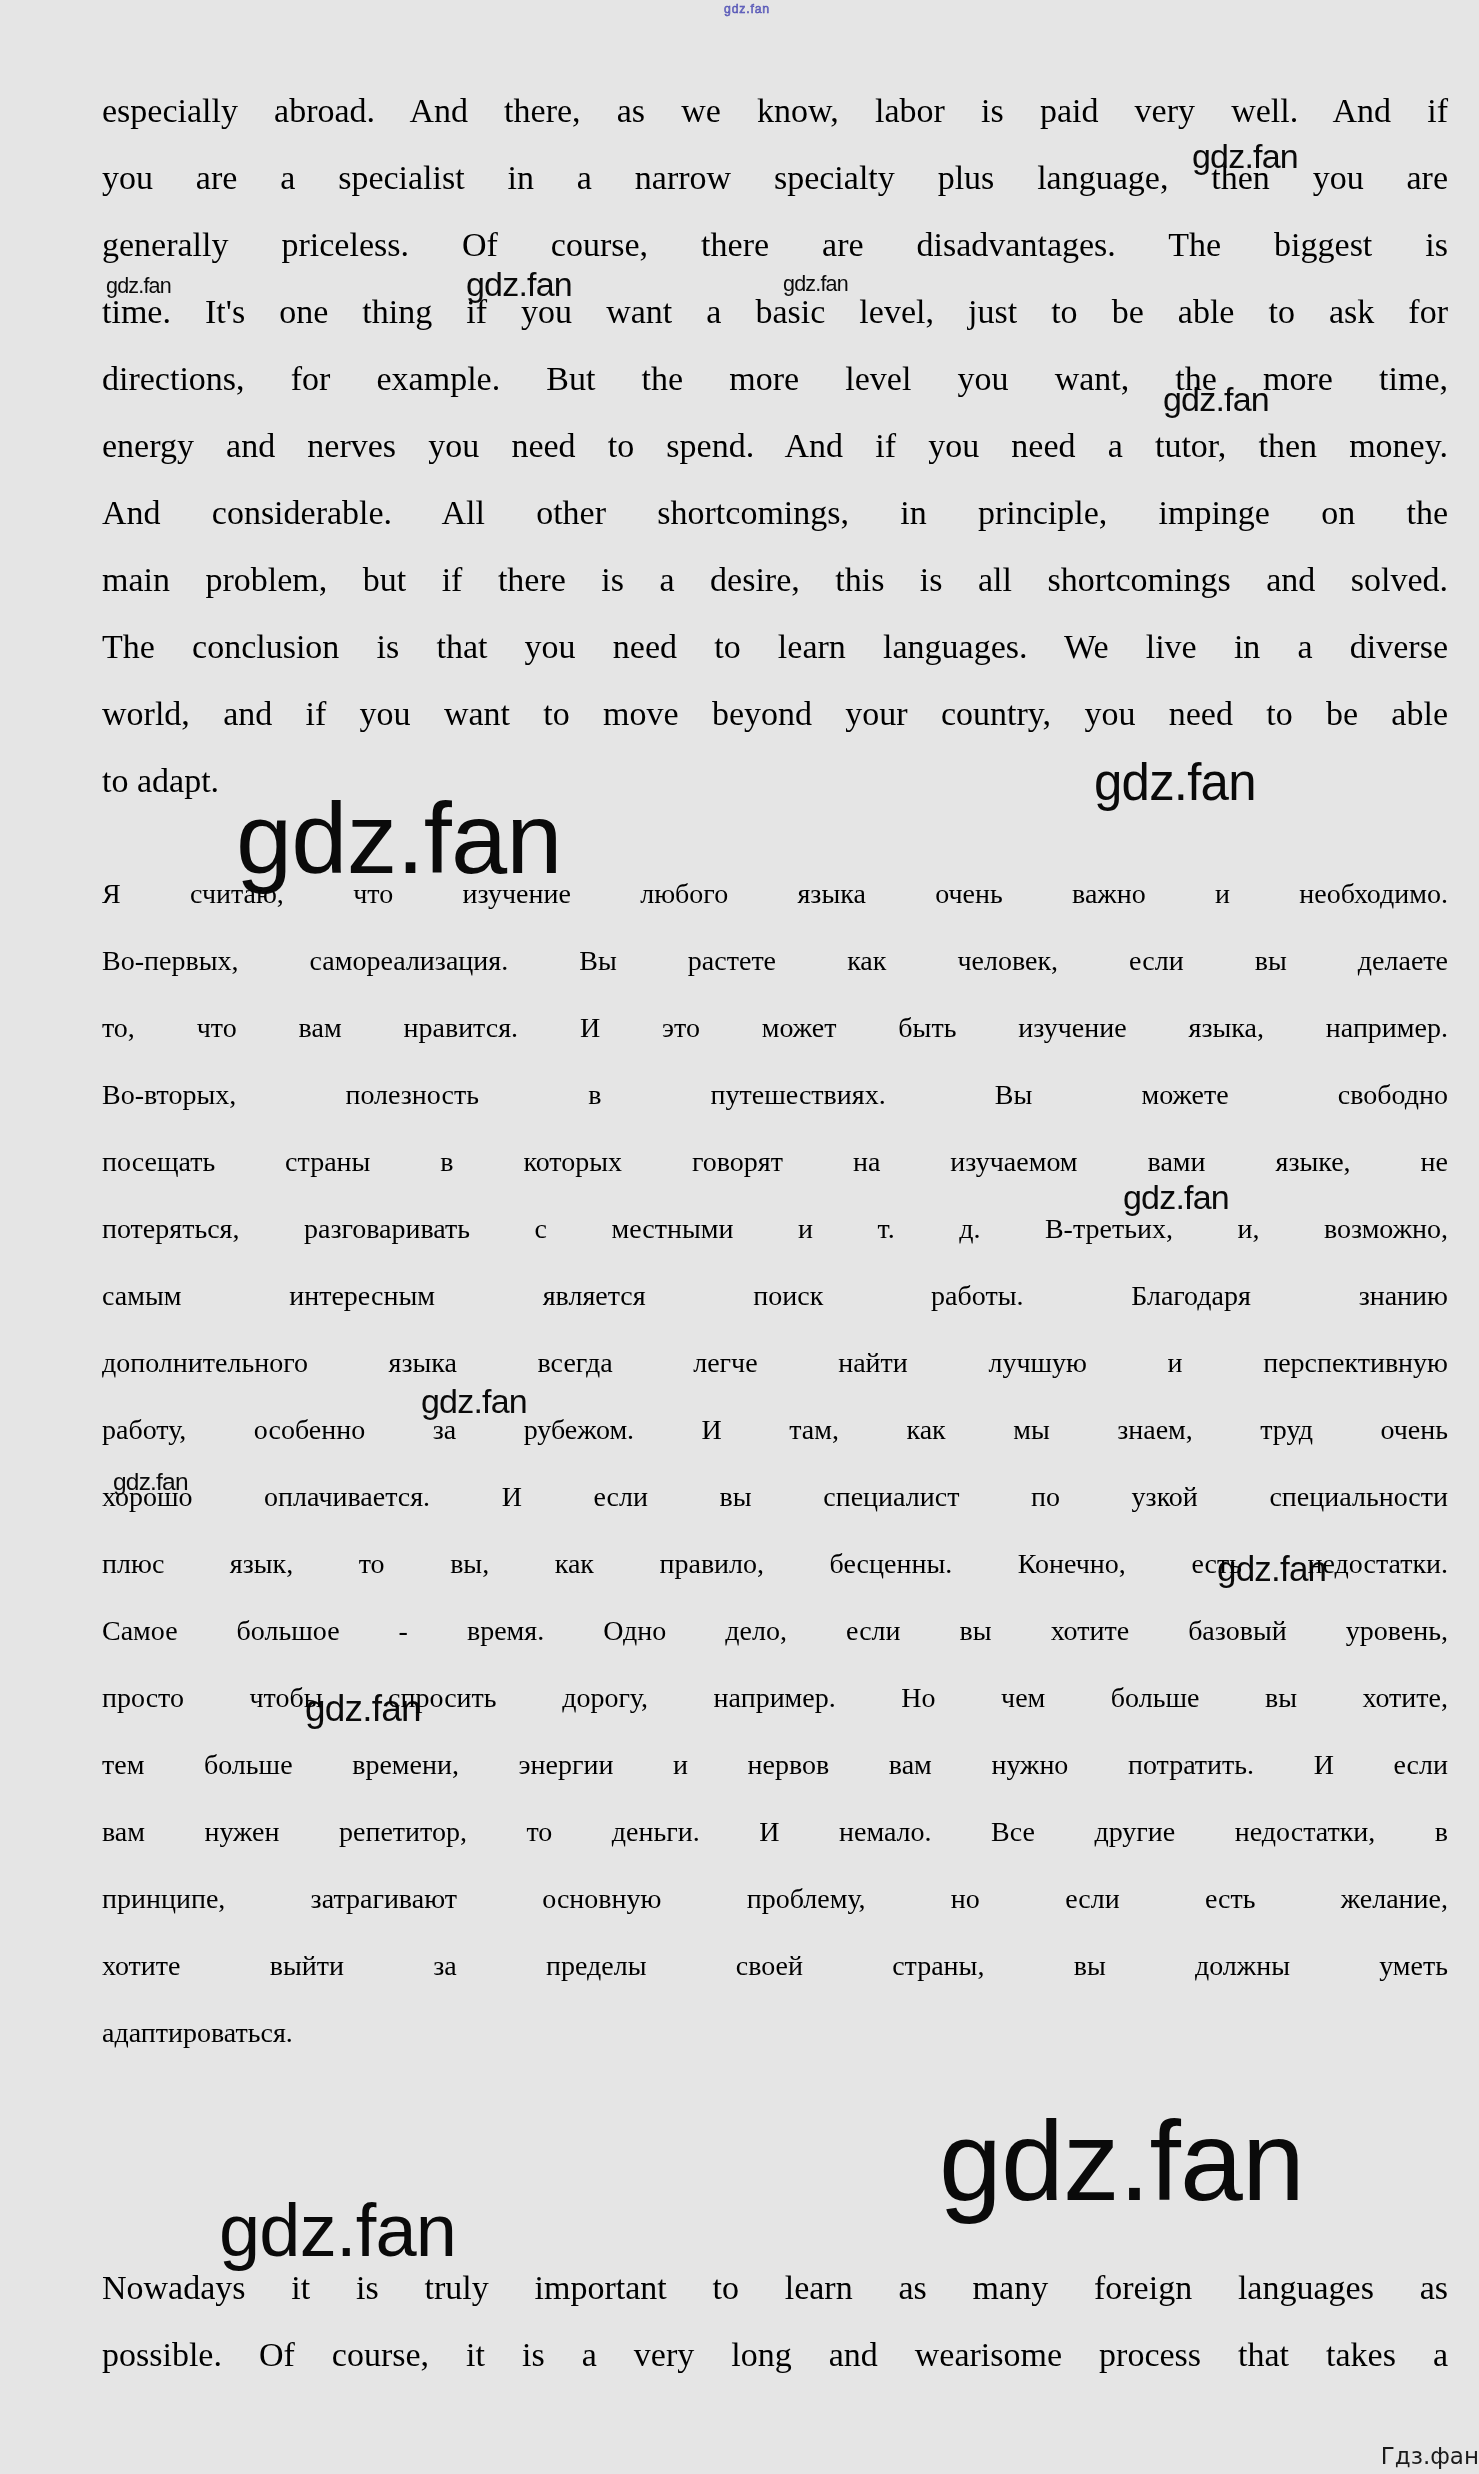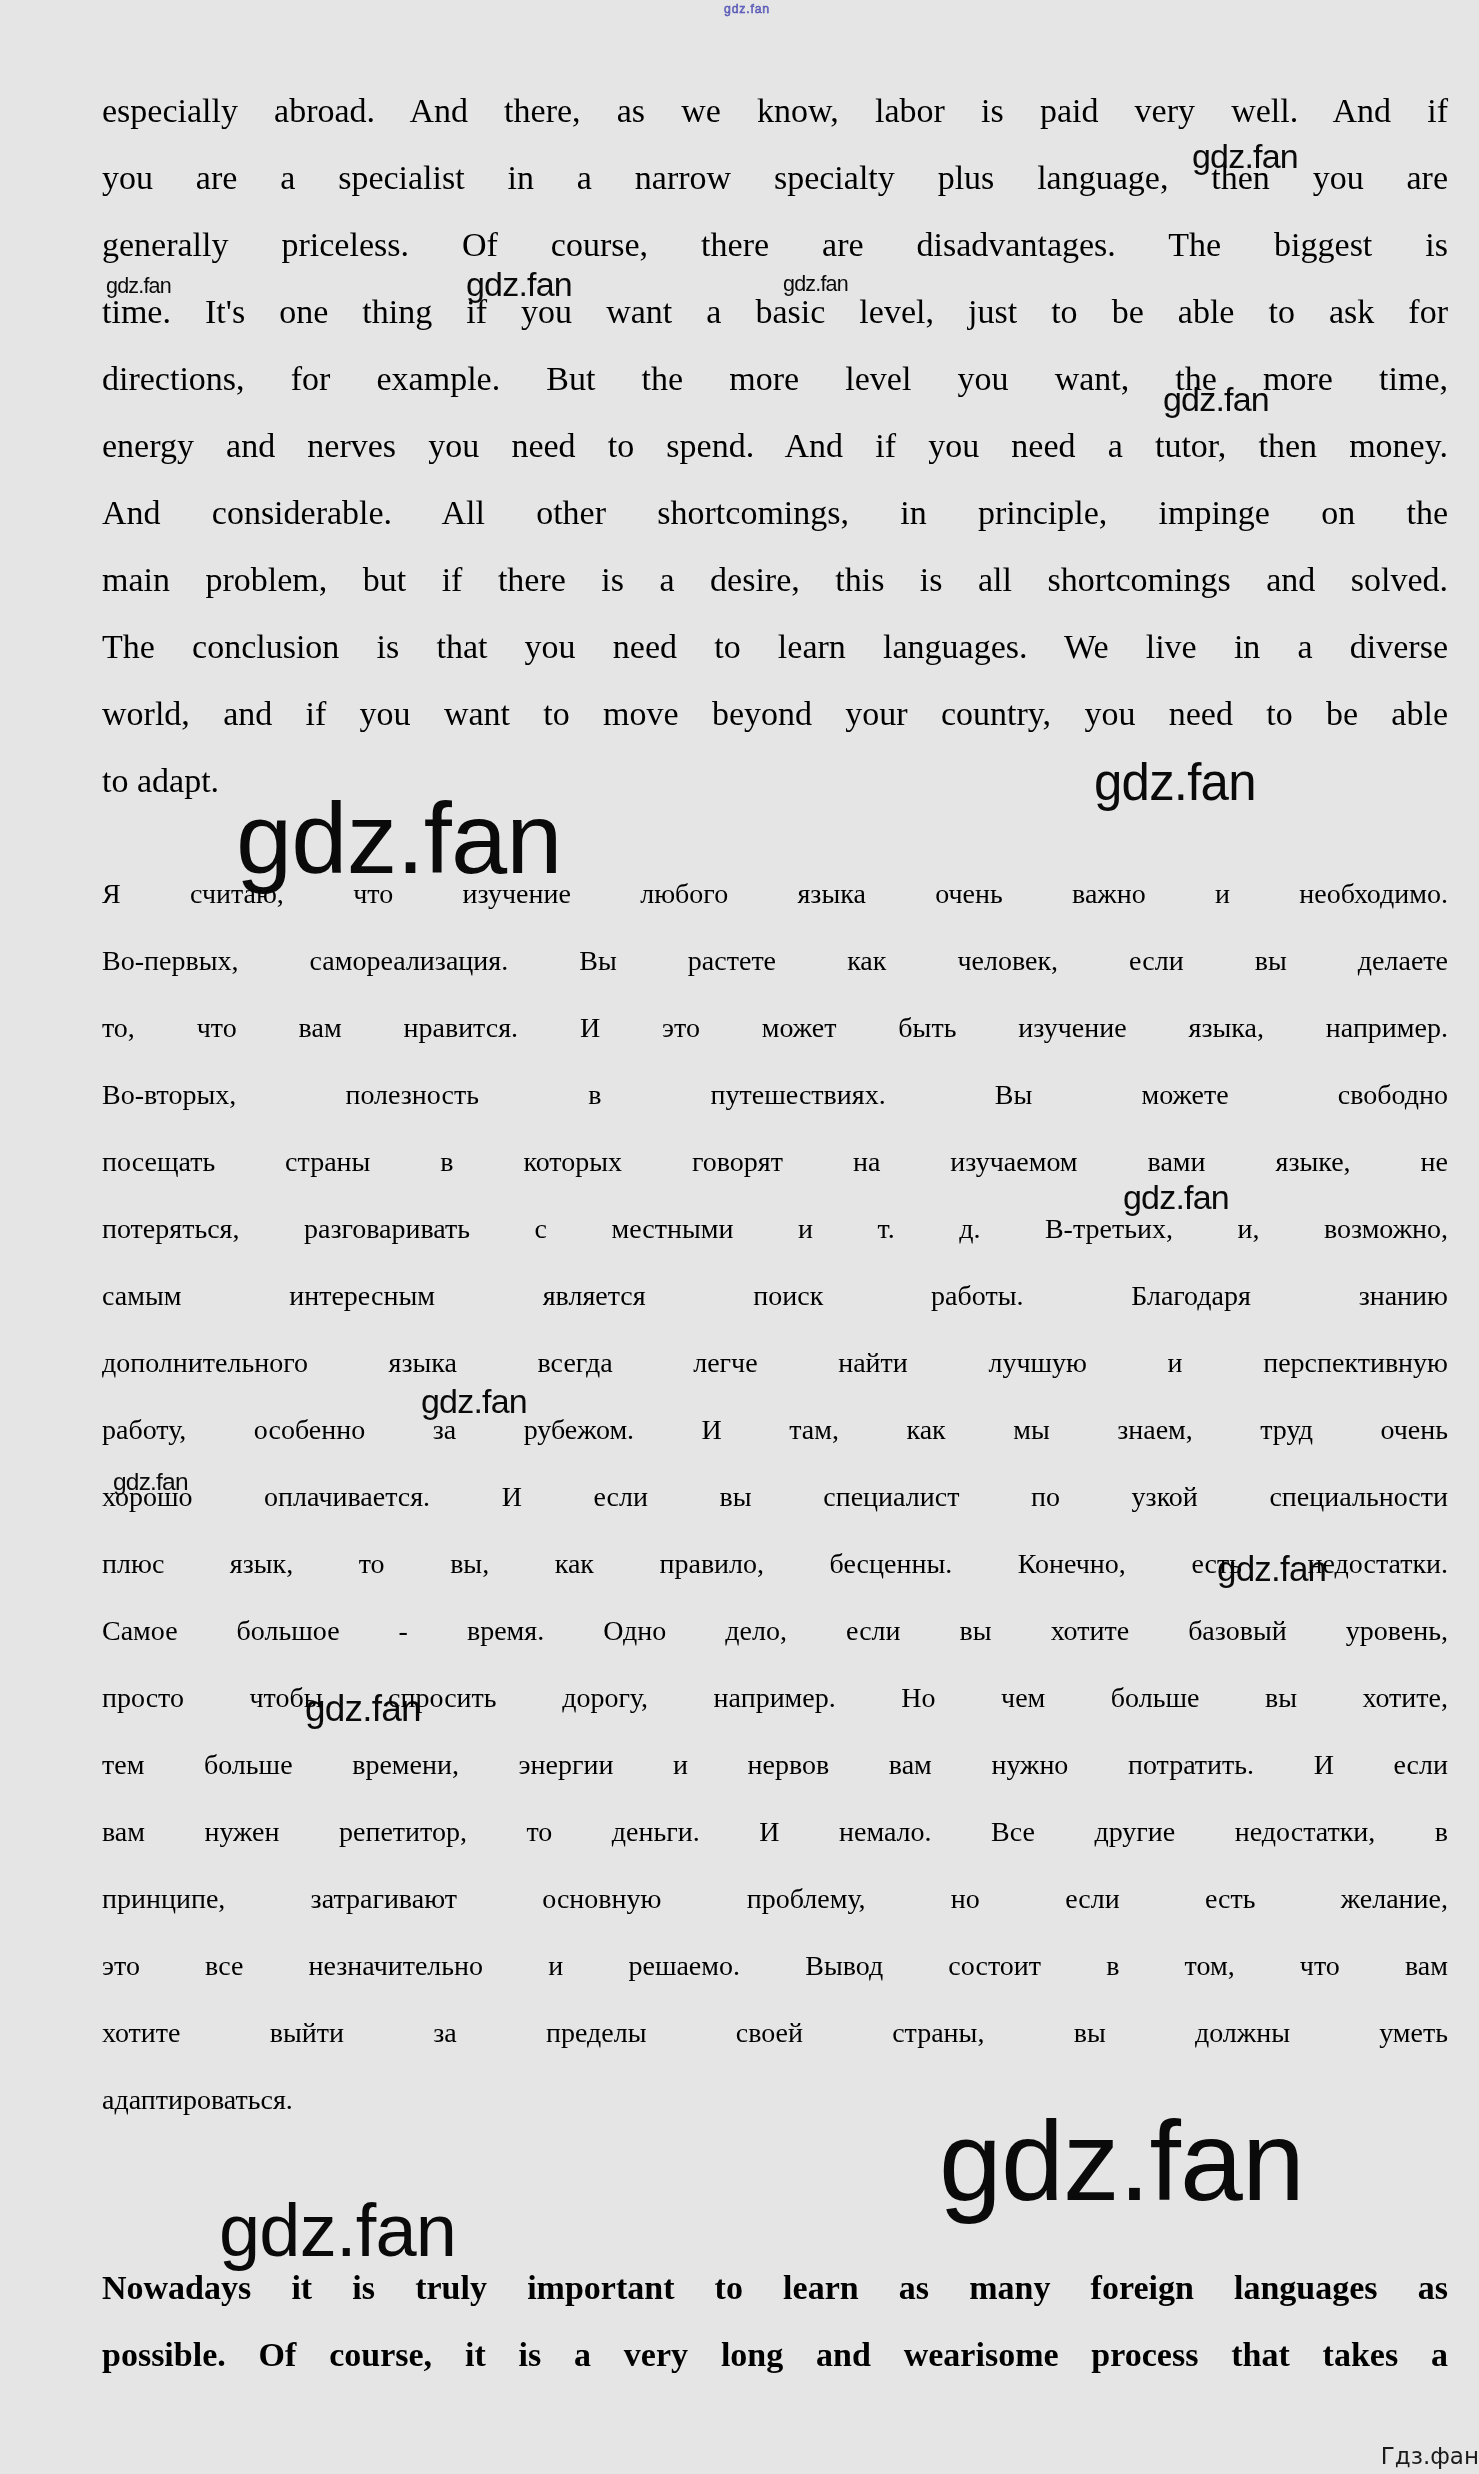--- a/index.html
+++ b/index.html
@@ -23,21 +23,21 @@
     white-space:normal;
   }
   .para .tline.flush{
     text-align:center;
     text-align-last:left;
   }
   .para.en{ font-size:34px; line-height:67px; }
   .para.ru{ font-size:28px; line-height:67px; }
   #para-en-1{ top:77px; }
   #para-ru{ top:860px; }
-  #para-en-2{ top:2254px;font-weight:bold; }
+  #para-en-2{ top:2254px; }
 
   .wm{
     position:absolute;
     font-family:"Liberation Sans", sans-serif;
     font-weight:400;
     color:#0a0a0a;
     white-space:nowrap;
     line-height:1;
     letter-spacing:-0.8px;
   }
@@ -104,21 +104,20 @@
         <div class="tline">самым интересным является поиск работы. Благодаря знанию</div>
         <div class="tline">дополнительного языка всегда легче найти лучшую и перспективную</div>
         <div class="tline">работу, особенно за рубежом. И там, как мы знаем, труд очень</div>
         <div class="tline">хорошо оплачивается. И если вы специалист по узкой специальности</div>
         <div class="tline">плюс язык, то вы, как правило, бесценны. Конечно, есть недостатки.</div>
         <div class="tline">Самое большое - время. Одно дело, если вы хотите базовый уровень,</div>
         <div class="tline">просто чтобы спросить дорогу, например. Но чем больше вы хотите,</div>
         <div class="tline">тем больше времени, энергии и нервов вам нужно потратить. И если</div>
         <div class="tline">вам нужен репетитор, то деньги. И немало. Все другие недостатки, в</div>
         <div class="tline">принципе, затрагивают основную проблему, но если есть желание,</div>
-        <div class="tline">это все незначительно и решаемо. Вывод состоит в том, что вам</div>
         <div class="tline">хотите выйти за пределы своей страны, вы должны уметь</div>
         <div class="tline flush">адаптироваться.</div>
       </div>
       <div id="para-en-2" class="para en">
         <div class="tline">Nowadays it is truly important to learn as many foreign languages as</div>
         <div class="tline">possible. Of course, it is a very long and wearisome process that takes a</div>
       </div>
     </div>
   <div id="footer-brand">Гдз.фан</div>
 </div>

